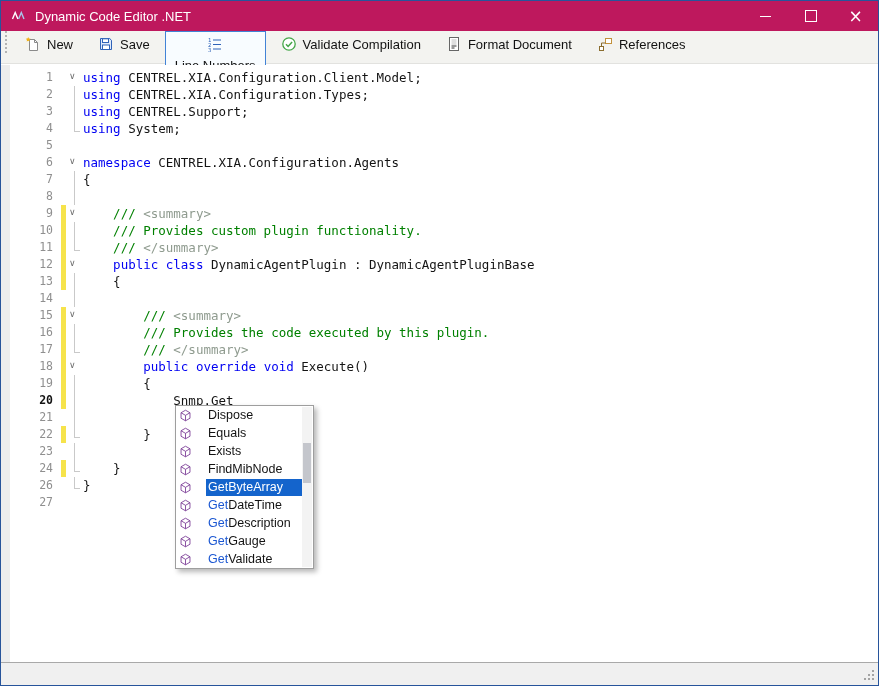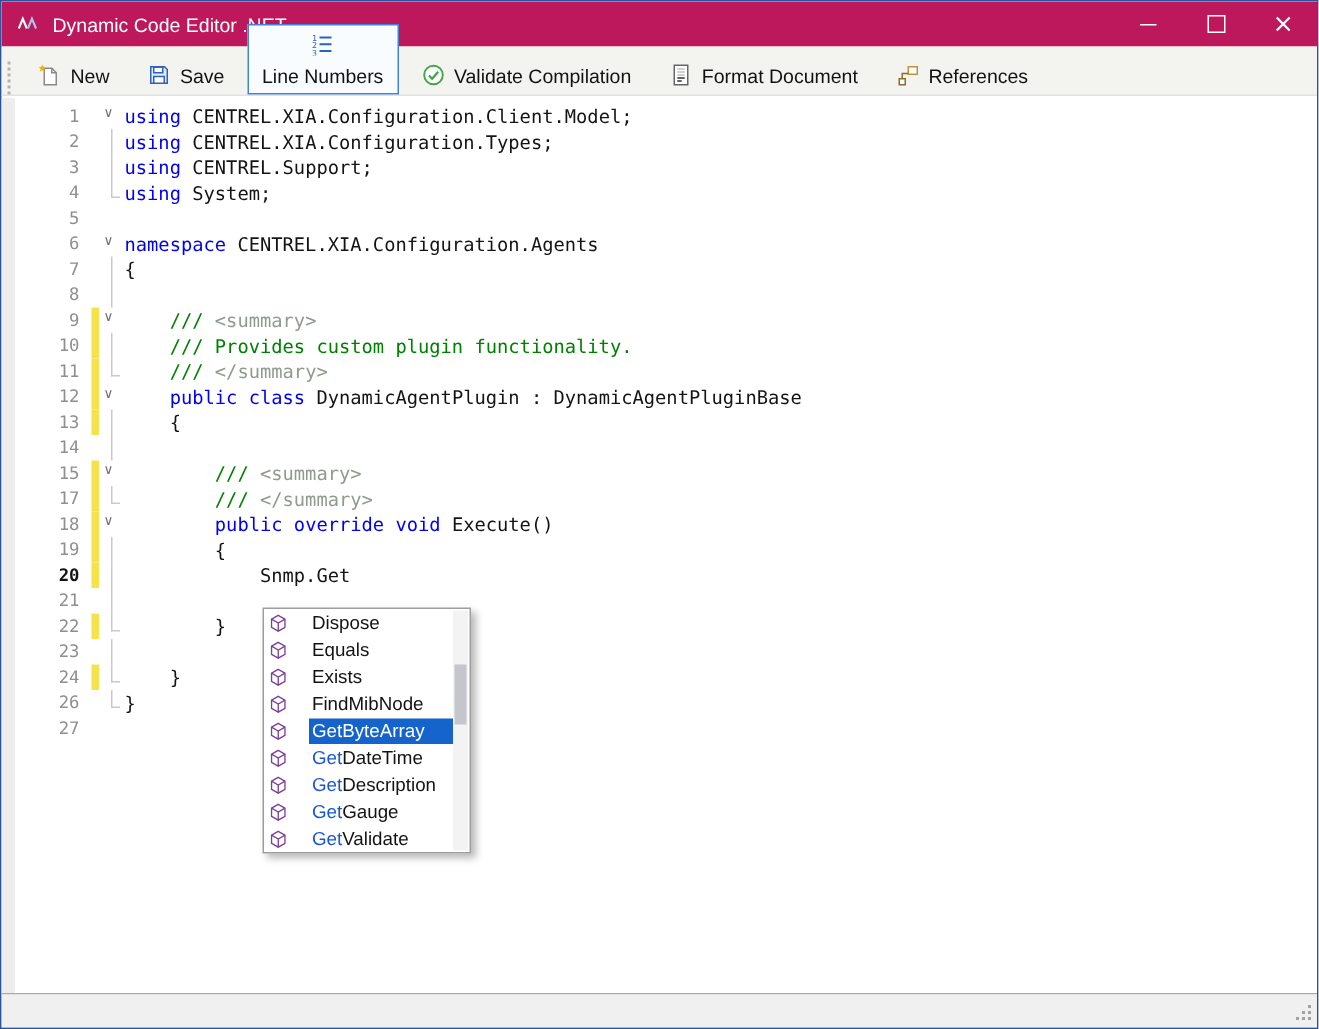--- a/index.html
+++ b/index.html
@@ -13,21 +13,21 @@
     display:flex;align-items:center;color:#fff;}
   .app-ic{width:16px;height:16px;margin-left:10px;flex:none;display:flex;}
   .title{font-size:13px;margin-left:8px;flex:1;white-space:nowrap;}
   .win-btn{width:45px;height:30px;flex:none;display:flex;align-items:center;justify-content:center;
     background:transparent;border:none;color:#fff;padding:0;cursor:default;}
   .min-glyph{width:11px;height:0;border-top:1px solid #fff;display:block;}
   .max-glyph{width:10px;height:10px;border:1px solid #fff;display:block;}
   .close-glyph{font-size:17px;line-height:17px;font-family:"DejaVu Sans",sans-serif;}
   
   .toolbar{position:absolute;top:30px;left:0;right:0;height:33px;background:#f3f3f0;
-    border-bottom:1px solid #e2e2df;display:flex;align-items:flex-end;box-sizing:border-box;}
+    border-bottom:1px solid #e2e2df;display:flex;align-items:flex-start;box-sizing:border-box;}
   .grip{width:3px;height:22px;border-left:2px dotted #b3b3b3;margin:0 5px 0 4px;}
   .tb-btn{display:flex;align-items:center;gap:6px;font-size:13px;color:#121212;
     background:transparent;border:1px solid transparent;padding:4px 9px;margin-right:5px;
     font-family:"Liberation Sans",sans-serif;cursor:default;}
   .tb-btn.toggled{border:1px solid #4283d6;background:#f8fcff;flex-direction:column;}
   .tb-ic{width:16px;height:16px;display:flex;flex:none;}
   
   .editor{position:absolute;top:64px;left:0;right:0;bottom:22px;background:#fff;
     border-bottom:1px solid #a9a9a9;overflow:hidden;}
   .margin-strip{position:absolute;left:0;top:0;bottom:0;width:9px;background:#ededed;}
@@ -273,20 +273,28 @@
         </div>
         <div class="ed-line">
           <span class="num">15</span>
           <span class="bar changed"></span>
           <span class="fold">
             <span class="chev">∨</span>
           </span>
           <span class="code"><span class="tok-cm">        /// </span><span class="tok-doc">&lt;summary&gt;</span></span>
         </div>
         <div class="ed-line">
+          <span class="num">16</span>
+          <span class="bar changed"></span>
+          <span class="fold">
+            <span class="vg"></span>
+          </span>
+          <span class="code"><span class="tok-cm">        /// Provides the code executed by this plugin.</span></span>
+        </div>
+        <div class="ed-line">
           <span class="num">17</span>
           <span class="bar changed"></span>
           <span class="fold">
             <span class="lg"></span>
           </span>
           <span class="code"><span class="tok-cm">        /// </span><span class="tok-doc">&lt;/summary&gt;</span></span>
         </div>
         <div class="ed-line">
           <span class="num">18</span>
           <span class="bar changed"></span>

